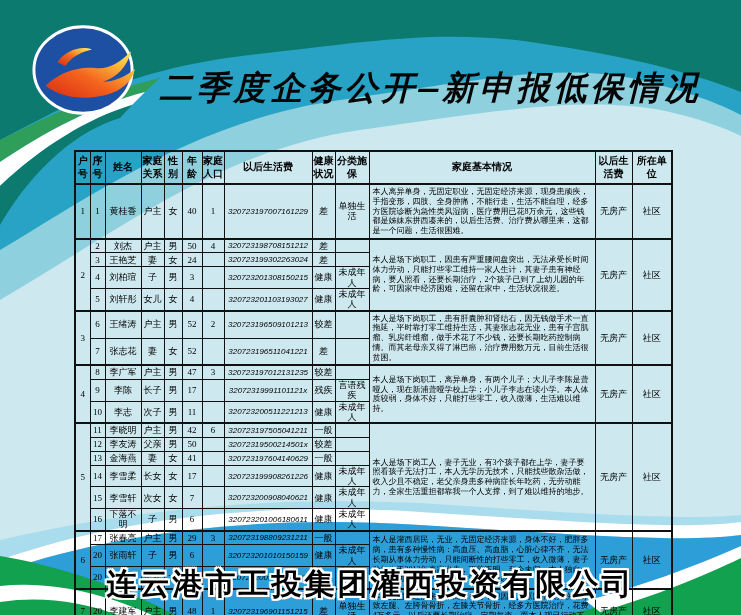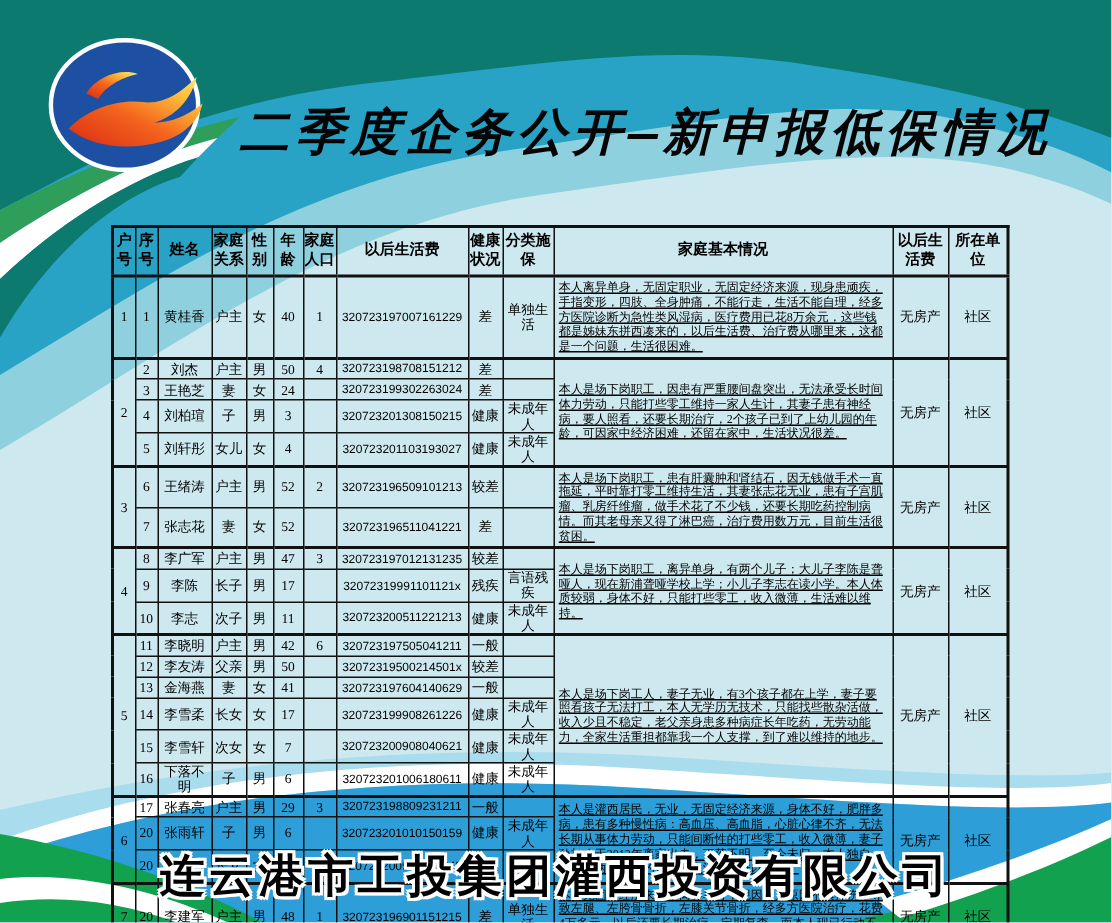--- a/index.html
+++ b/index.html
@@ -24,22 +24,22 @@
   .tbl-wrap{position:absolute; left:74px; top:150px; z-index:2;}
   table.t{
     border-collapse:collapse; table-layout:fixed; width:598px;
     font-family:"Liberation Serif","DejaVu Serif",serif; color:#000;
     border:2px solid #111;
   }
   .t th,.t td{border:1px solid #111; padding:0 1px; text-align:center; vertical-align:middle; overflow:hidden;}
   .t th{font-size:10px; font-weight:bold; line-height:1.25; padding:3px 0;}
   .t td{font-size:9px; line-height:1.15;}
   .t tr{height:14px;}
-  td.c-idno{font-size:8px; font-family:"Liberation Sans","DejaVu Sans",sans-serif; letter-spacing:0;}
-  td.c-sit{font-size:8px; line-height:1.22; text-align:left; padding:2px 3px; vertical-align:middle;text-decoration:underline;}
+  td.c-idno{font-size:8px; font-family:"Liberation Sans","DejaVu Sans",sans-serif; letter-spacing:0;font-style:italic;}
+  td.c-sit{font-size:8px; line-height:1.22; text-align:left; padding:2px 3px; vertical-align:middle;}
   tr.group-start td{border-top:2px solid #111;}
   .footer{
     position:absolute; left:0; right:0; bottom:10px; z-index:3;
     text-align:center; font-size:30px; font-weight:900; letter-spacing:3px; color:#000000;
     text-shadow:-2px -2px 0 #fff, 2px -2px 0 #fff, -2px 2px 0 #fff, 2px 2px 0 #fff,
                  0 2px 0 #fff, 2px 0 0 #fff, 0 -2px 0 #fff, -2px 0 0 #fff;
   }
 </style>
 </head>
 <body>

